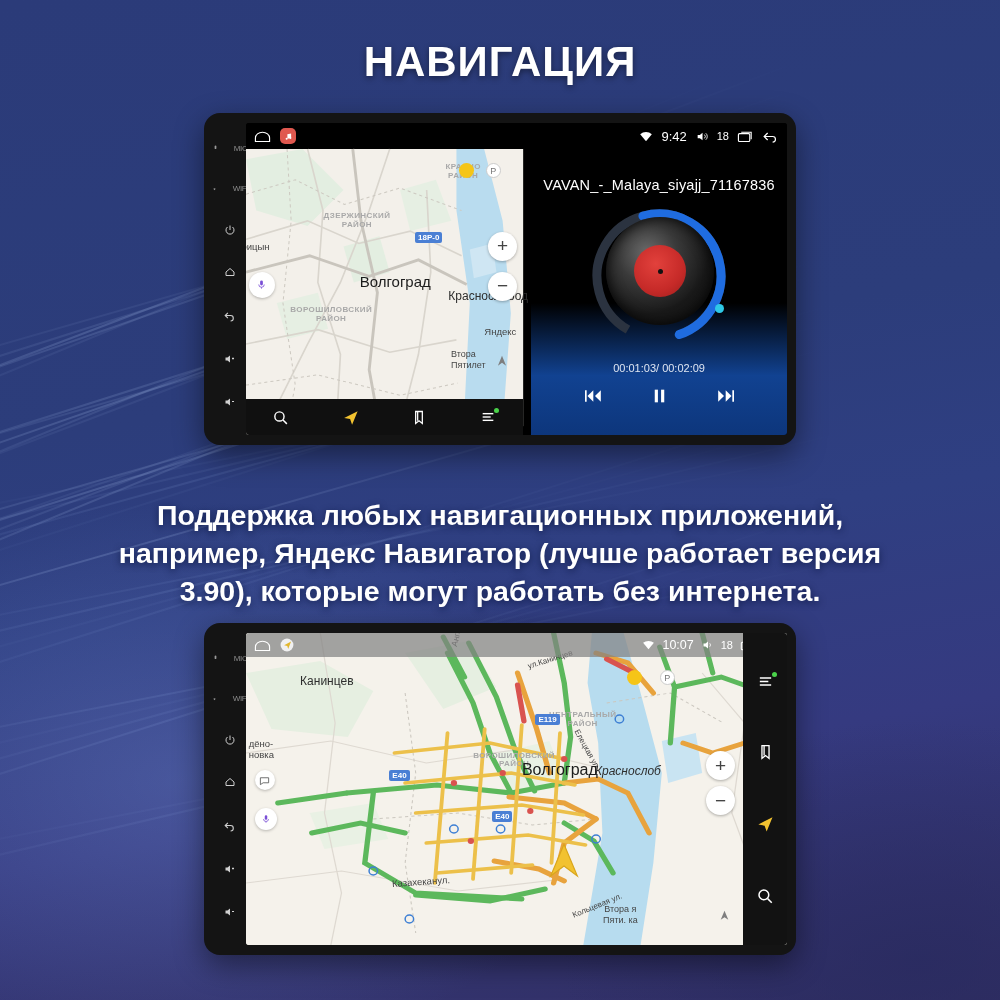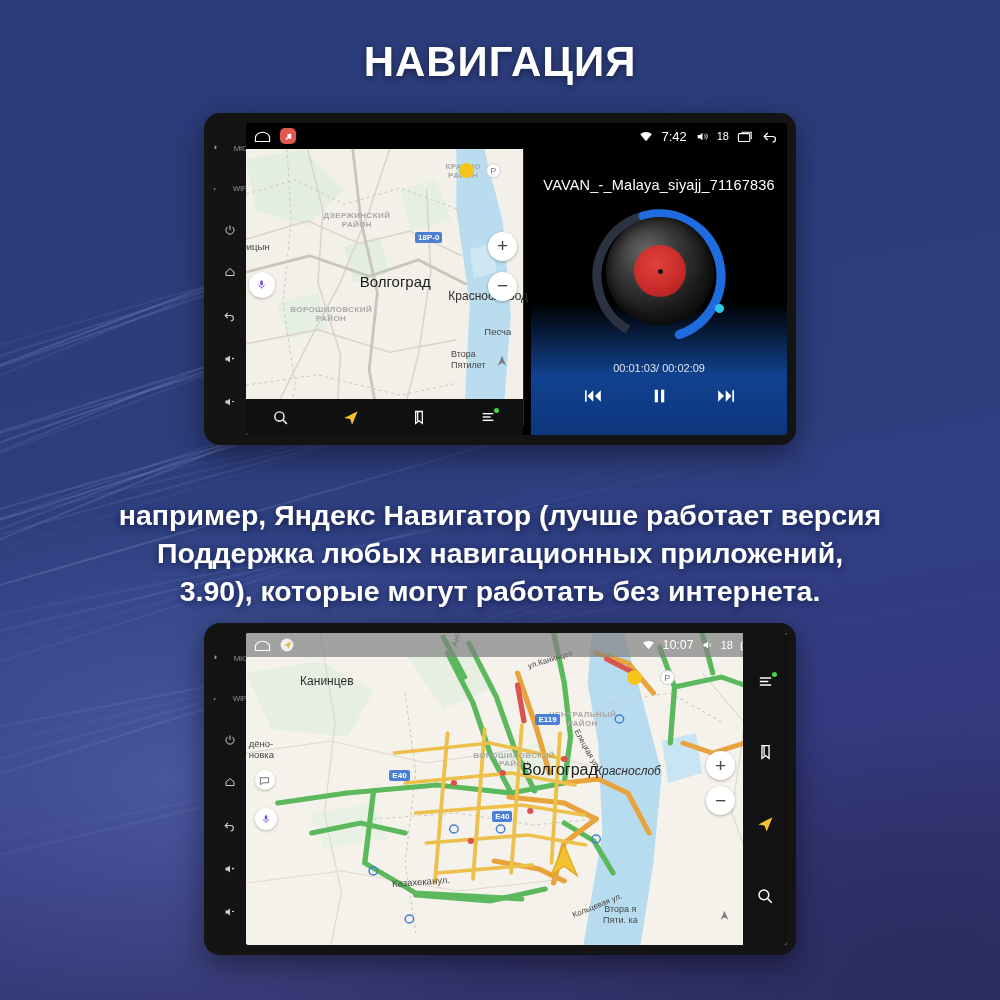--- a/index.html
+++ b/index.html
@@ -189,21 +189,21 @@
               <path d="M9 18V6l10-2v12"></path>
               <circle cx="7" cy="18" r="2.6"></circle>
               <circle cx="17" cy="16" r="2.6"></circle>
             </svg>
         </div>
       </div>
       <div class="right">
         <svg width="14" height="11" viewBox="0 0 24 18" fill="#fff">
             <path d="M2 5a16 16 0 0120 0l-10 12z"></path>
           </svg>
-        <span>7:42</span>
+        <span>9:42</span>
         <svg width="14" height="13" viewBox="0 0 24 24" fill="#fff">
             <path d="M4 9v6h4l5 4V5L8 9H4z"></path>
             <path d="M16.5 8.5a5 5 0 010 7" stroke="#fff" stroke-width="1.6" fill="none"></path>
             <path d="M19 6a8 8 0 010 12" stroke="#fff" stroke-width="1.6" fill="none"></path>
           </svg>
         <span style="font-size:11px;">18</span>
         <svg width="17" height="13" viewBox="0 0 24 18" fill="none" stroke="#fff" stroke-width="1.6">
             <rect x="2" y="5" width="16" height="11" rx="1.5"></rect>
             <path d="M6 3h14v10"></path>
           </svg>
@@ -242,21 +242,21 @@
             <path d="M0 230 L70 220 L150 240 L206 228"></path>
           </g>
         </svg>
 
         <div class="maplabel district" style="left:28%; top:22%;">ДЗЕРЖИНСКИЙ<br>РАЙОН</div>
         <div class="maplabel district" style="left:72%; top:5%;">КРАСНО<br>РАЙОН</div>
         <div class="maplabel district" style="left:16%; top:55%;">ВОРОШИЛОВСКИЙ<br>РАЙОН</div>
         <div class="maplabel city" style="left:41%; top:43.5%;">Волгоград</div>
         <div class="maplabel town" style="left:73%; top:49%;">Краснослобод</div>
         <div class="maplabel small-t" style="left:-2%; top:32%; background:#f3f0ea; padding:0 1px;">рицын</div>
-        <div class="maplabel small-t" style="left:86%; top:62%;">Песча</div>
+        <div class="maplabel small-t" style="left:86%; top:62%;">Яндекс</div>
         <div class="maplabel small-t" style="left:74%; top:70%; font-size:9px; line-height:1.15;">Втора<br>Пятилет</div>
         <div class="maplabel roadbadge" style="left:61%; top:29%;">18Р-0</div>
         <div class="poi" style="left:77%; top:5%;"></div>
         <div class="poi park" style="left:86.5%; top:5%;">P</div>
         <div class="micbtn" style="left:1%; top:43%;">
           <svg width="11" height="11" viewBox="0 0 24 24" fill="#7a4fd6">
               <rect x="9" y="3" width="6" height="11" rx="3"></rect>
               <path d="M6 12a6 6 0 0012 0" stroke="#7a4fd6" stroke-width="1.8" fill="none"></path>
               <path d="M12 18v3" stroke="#7a4fd6" stroke-width="1.8"></path>
             </svg>
@@ -329,22 +329,22 @@
                 <path d="M19 5v14h2V5z"></path>
               </svg>
           </div>
         </div>
       </div>
     </div>
   </div>
 </div>
 
 <div class="caption">
+  <div>Поддержка любых навигационных приложений,</div>
   <div>например, Яндекс Навигатор (лучше работает версия</div>
-  <div>Поддержка любых навигационных приложений,</div>
   <div>3.90), которые могут работать без интернета.</div>
 </div>
 
 <div class="device two">
   <div class="bezel">
     <div class="bk">
       <svg width="7" height="7" viewBox="0 0 24 24" fill="#9a9a9a">
           <path d="M12 2a3 3 0 00-3 3v6a3 3 0 006 0V5a3 3 0 00-3-3z"></path>
         </svg>
       <span>MIC</span>

